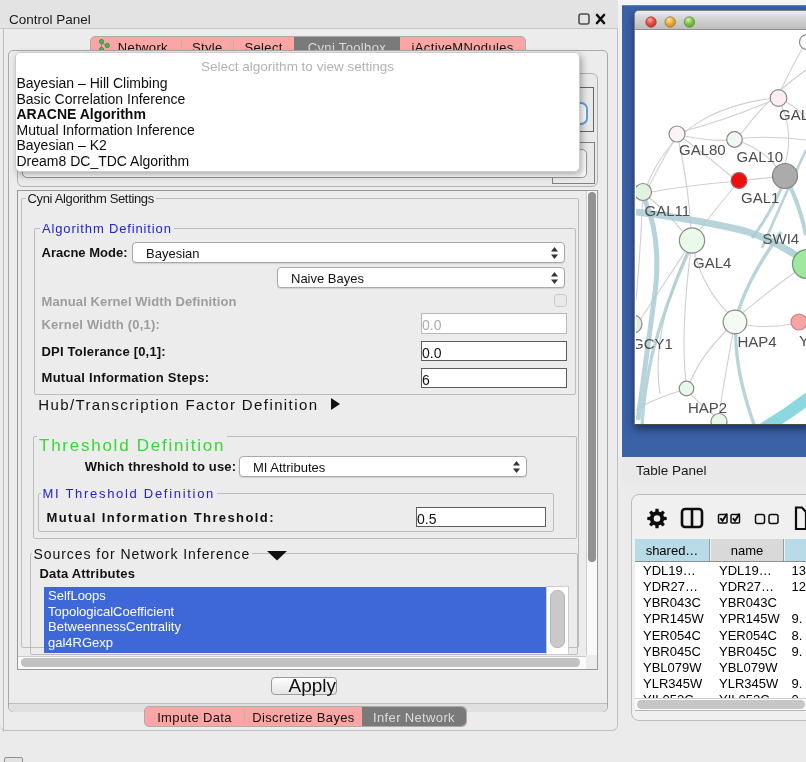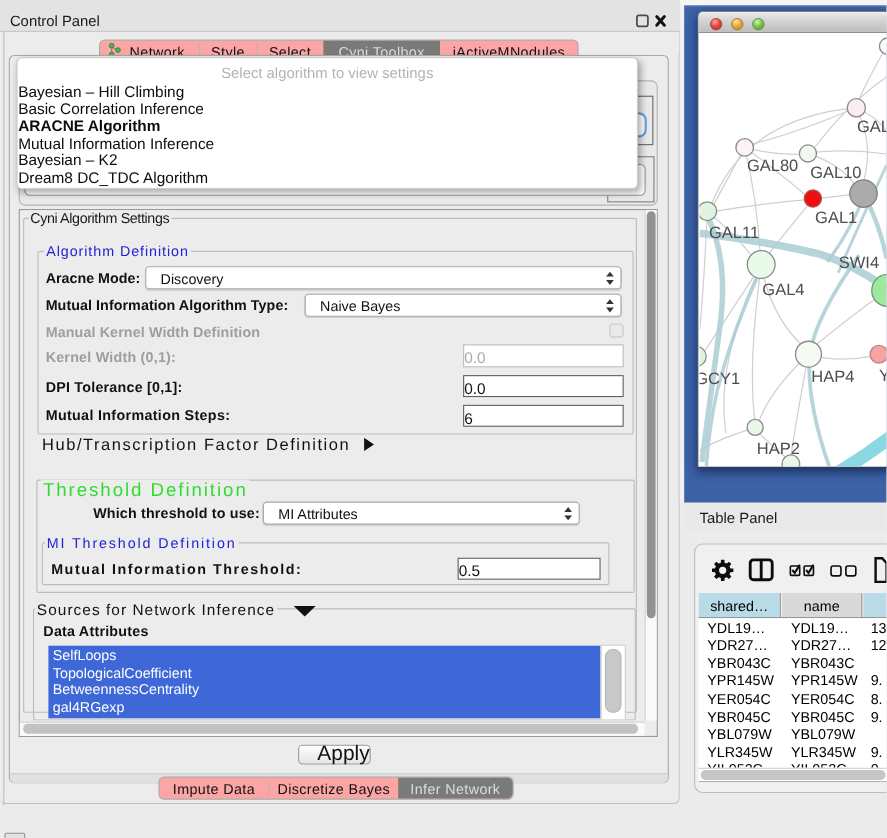--- a/index.html
+++ b/index.html
@@ -116,27 +116,26 @@
 
   <div class="abs" id="viewport" style="left:18px; top:191px; width:568px; height:464px; overflow:hidden;">
 
     <div class="abs grp" style="left:3px; top:7px; width:557.5px; height:450px;"></div>
     <div class="abs grplabel" style="left:7.5px; top:0px; color:#1a1a1a; letter-spacing:-0.35px;">Cyni Algorithm Settings</div>
 
     <div class="abs grp" style="left:15.8px; top:36.5px; width:542px; height:167px;"></div>
     <div class="abs grplabel" style="left:22px; top:29.5px; color:#2222d6; letter-spacing:0.85px;">Algorithm Definition</div>
     <div class="abs lblb" style="left:23.5px; top:53.5px; letter-spacing:0;">Aracne Mode:</div>
     <div class="abs combo" style="left:114px; top:51px; width:433px; height:21px;">
-        <span class="txt">Discovery</span>
+        <span class="txt">Bayesian</span>
         <svg class="arr" width="9" height="14" viewBox="0 0 9 14">
           <path d="M4.5 1 L8 5.4 H1 Z" fill="#333"></path>
           <path d="M4.5 13 L1 8.6 H8 Z" fill="#333"></path>
         </svg>
       </div>
-    <div class="abs lblb" style="left:23.5px; top:78.5px; letter-spacing:0.05px;">Mutual Information Algorithm Type:</div>
     <div class="abs combo" style="left:259px; top:76px; width:288px; height:21px;">
         <span class="txt">Naive Bayes</span>
         <svg class="arr" width="9" height="14" viewBox="0 0 9 14">
           <path d="M4.5 1 L8 5.4 H1 Z" fill="#333"></path>
           <path d="M4.5 13 L1 8.6 H8 Z" fill="#333"></path>
         </svg>
       </div>
     <div class="abs lblb lblgray" style="left:23.5px; top:102.5px; letter-spacing:0.1px;">Manual Kernel Width Definition</div>
     <div class="abs" style="left:535.8px; top:102.6px; width:13.5px; height:13.5px; background:#e9e9e9; border:1px solid #c8c8c8; border-radius:3.5px;"></div>
     <div class="abs lblb lblgray" style="left:23.5px; top:125.5px;">Kernel Width (0,1):</div>

